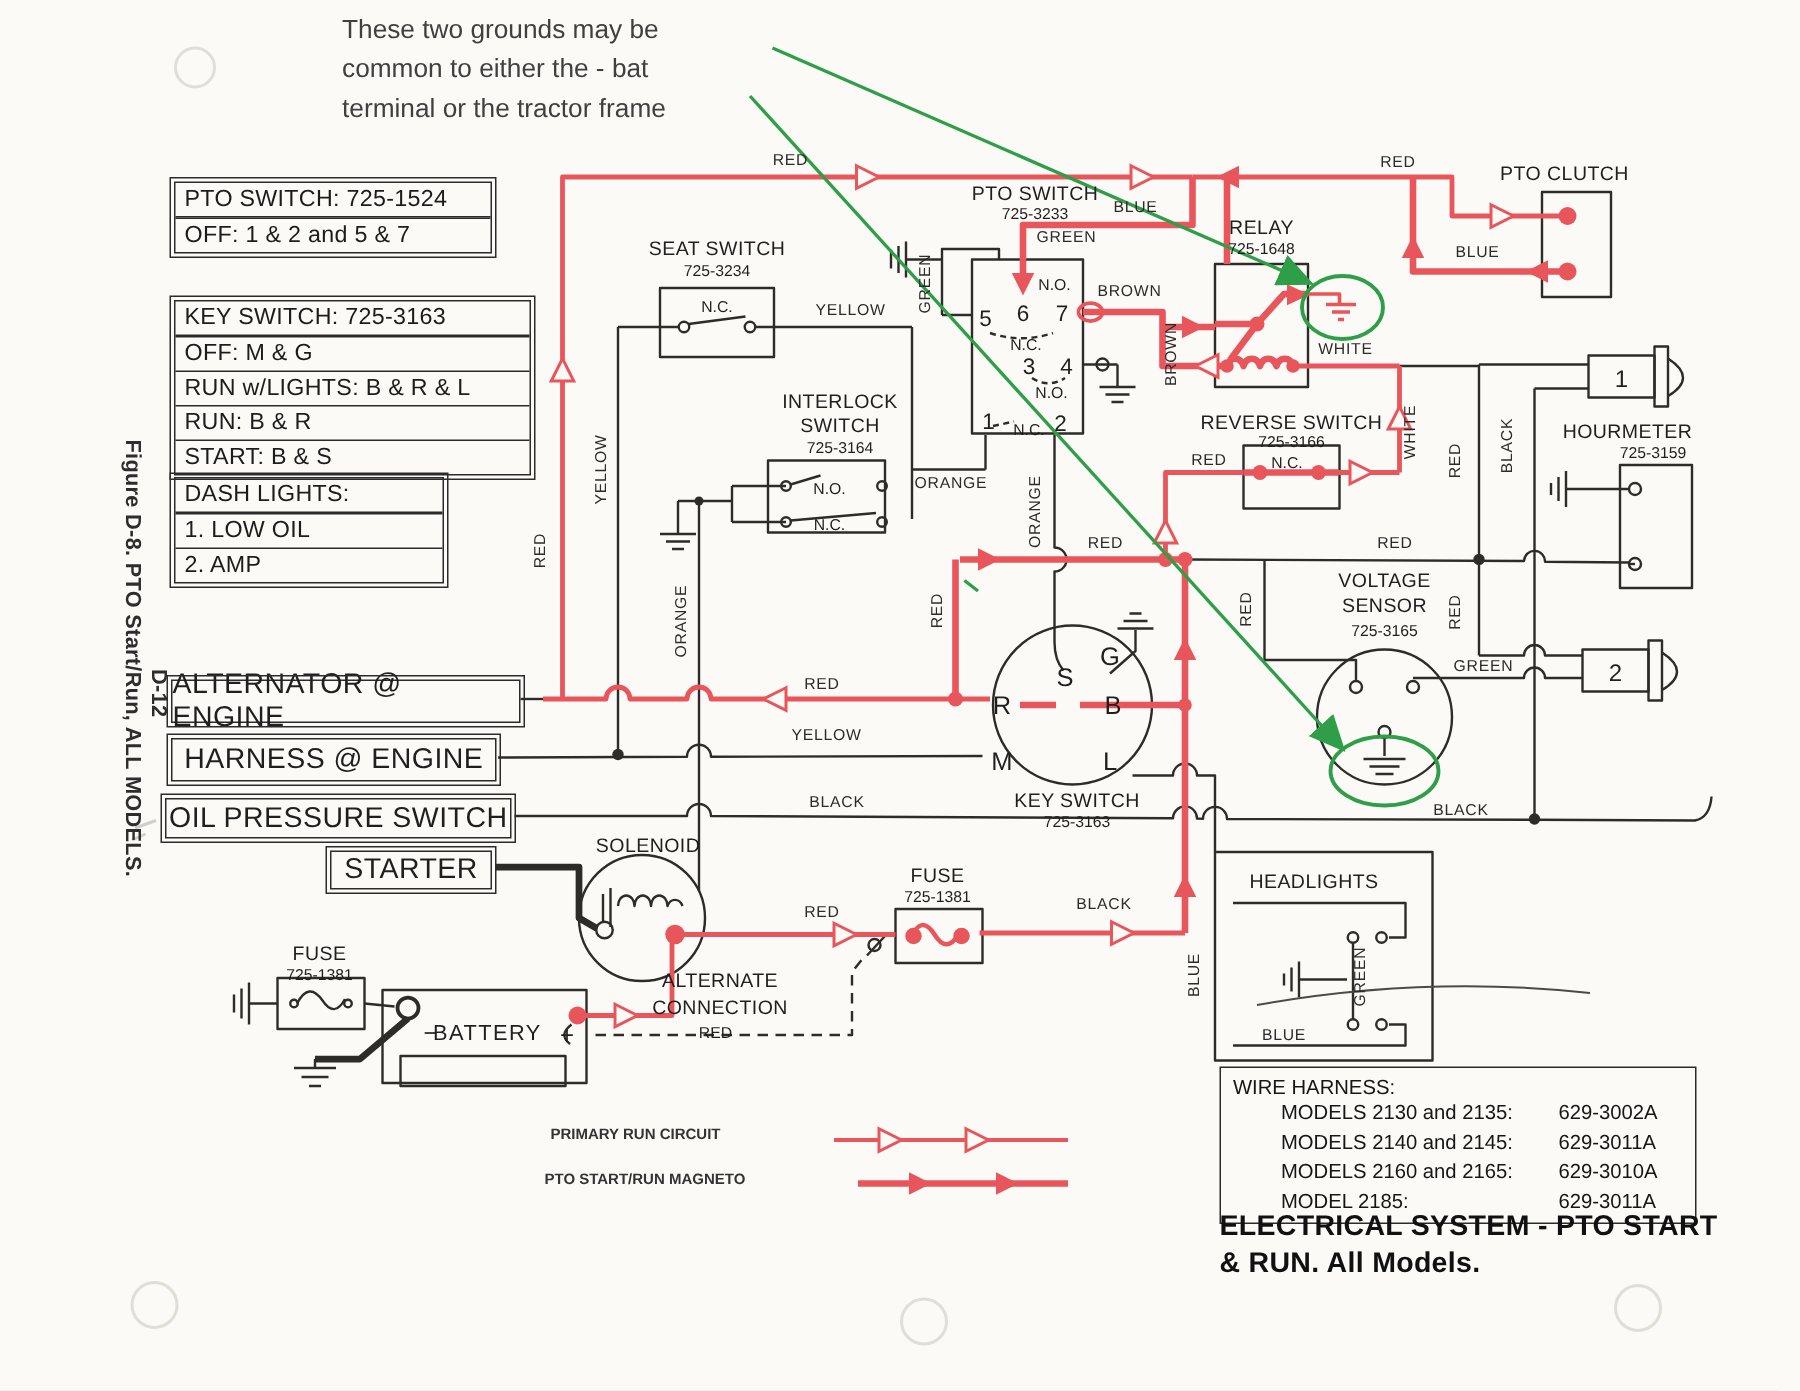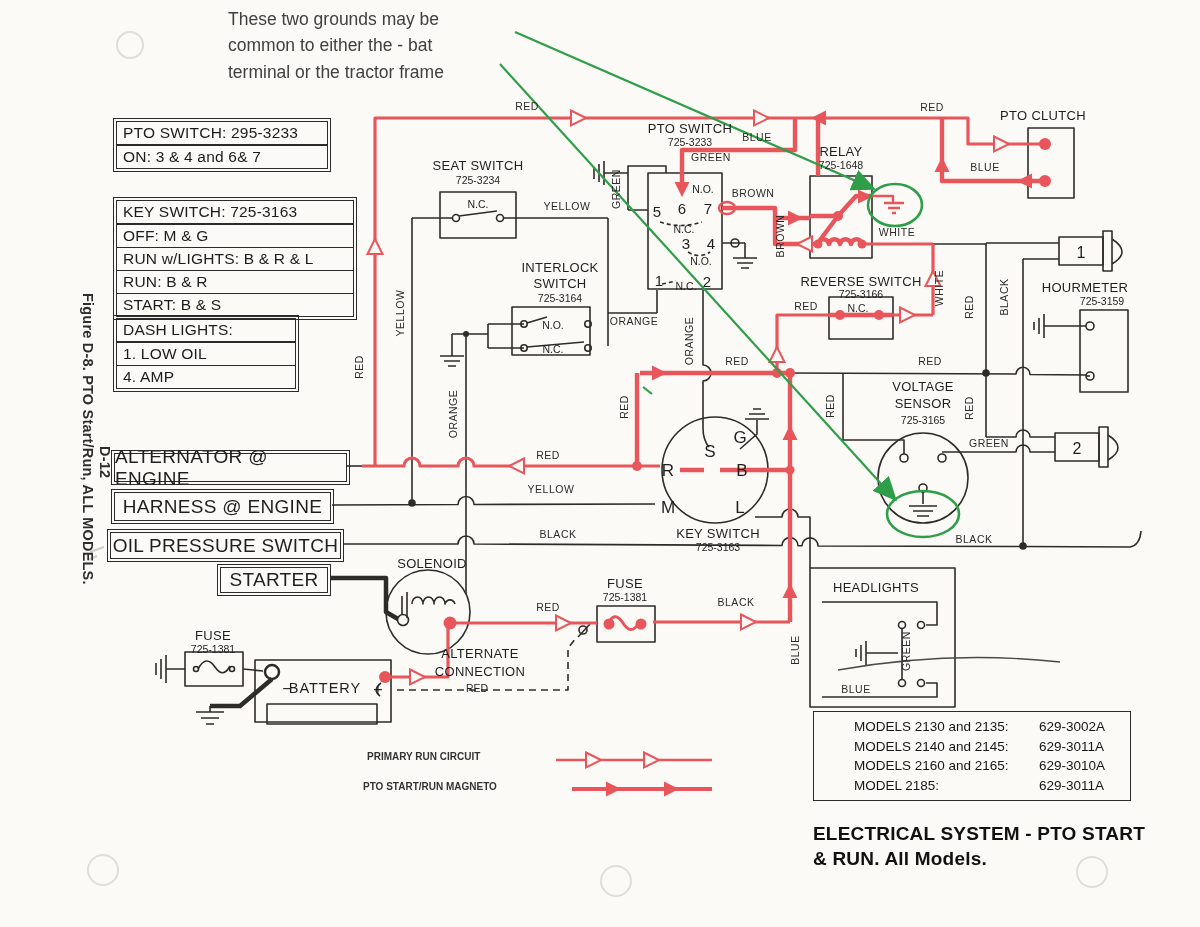--- a/index.html
+++ b/index.html
@@ -12,21 +12,21 @@
          font-size:14.5px;font-weight:bold;letter-spacing:.2px;color:#2d2d2d;}
   .dbl{border:1.7px solid #2b2b2b;outline:1.7px solid #2b2b2b;outline-offset:2.5px;background:transparent;}
   .ibox{font-size:15.5px;letter-spacing:.2px;color:#1c1c1c;}
   .ibox .ttl{padding:2px 6px;border-bottom:1.7px solid #2b2b2b;}
   .ibox .row{padding:2px 6px;border-top:1.2px solid #2b2b2b;}
   .ibox .row:first-of-type{border-top:none;}
   .engb{display:flex;align-items:center;justify-content:center;font-size:19px;letter-spacing:.3px;}
   .harness{border:1.7px solid #2b2b2b;font-size:13.5px;color:#161616;padding:5px 8px;}
   .harness .hrow{display:flex;padding-left:32px;line-height:1.45;}
   .harness .hmod{width:185px;}
-  .btitle{font-size:19px;font-weight:bold;letter-spacing:.2px;line-height:1.3;color:#111;margin-top:16px;}
+  .btitle{font-size:19px;font-weight:bold;letter-spacing:.2px;line-height:1.3;color:#111;}
   .legtxt{font-size:10px;font-weight:bold;color:#333;}
   
   text{font-family:"Liberation Sans",sans-serif;fill:#1f1f1f;}
   .cname{font-size:13px;letter-spacing:.3px;}
   .cpart{font-size:10.5px;}
   .wire{font-size:10.5px;letter-spacing:.5px;fill:#2b2b2b;}
   .term{font-size:15px;}
   .kterm{font-size:17px;}
   .sm{font-size:10.5px;}
   .big{font-size:16px;}
@@ -369,55 +369,56 @@
 <div class="abs note" style="left:228px;top:6px;width:310px">
   <div>These two grounds may be</div>
   <div>common to either the - bat</div>
   <div>terminal or the tractor frame</div>
 </div>
 
 <span class="abs vtext" style="left:96px;top:293px">Figure D-8. PTO Start/Run, ALL MODELS.</span>
 <span class="abs vtext" style="left:113px;top:446px">D-12</span>
 
 <div class="abs dbl ibox" style="left:116px;top:121px;width:210px">
-  <div class="ttl">PTO SWITCH: 295-3233</div>
-  <div class="row">ON:   3 &amp; 4 and 6&amp; 7</div>
+  <div class="ttl">PTO SWITCH: 725-1524</div>
+  <div class="row">OFF: 1 &amp; 2 and 5 &amp; 7</div>
 </div>
 
 <div class="abs dbl ibox" style="left:116px;top:200px;width:236px">
   <div class="ttl">KEY SWITCH: 725-3163</div>
   <div class="row">OFF: M &amp; G</div>
   <div class="row">RUN w/LIGHTS:  B &amp; R &amp; L</div>
   <div class="row">RUN: B &amp; R</div>
   <div class="row">START: B &amp; S</div>
 </div>
 
 <div class="abs dbl ibox" style="left:116px;top:318px;width:178px">
   <div class="ttl">DASH LIGHTS:</div>
   <div class="row">1. LOW OIL</div>
-  <div class="row">4. AMP</div>
+  <div class="row">2. AMP</div>
 </div>
 
 <div class="abs dbl engb" style="left:114px;top:453px;width:231px;height:27px">
   <span>ALTERNATOR @ ENGINE</span>
 </div>
 <div class="abs dbl engb" style="left:114px;top:492px;width:215px;height:27px">
   <span>HARNESS @ ENGINE</span>
 </div>
 <div class="abs dbl engb" style="left:110px;top:532px;width:229px;height:25px">
   <span>OIL PRESSURE SWITCH</span>
 </div>
 <div class="abs dbl engb" style="left:220px;top:567px;width:106px;height:24px">
   <span>STARTER</span>
 </div>
 
 <span class="abs legtxt" style="left:367px;top:751px">PRIMARY RUN CIRCUIT</span>
 <span class="abs legtxt" style="left:363px;top:781px">PTO START/RUN MAGNETO</span>
 
 <div class="abs harness" style="left:813px;top:711px;width:300px">
+  <div>WIRE HARNESS:</div>
   <div class="hrow">
     <span class="hmod">MODELS 2130 and 2135:</span>
     <span>629-3002A</span>
   </div>
   <div class="hrow">
     <span class="hmod">MODELS 2140 and 2145:</span>
     <span>629-3011A</span>
   </div>
   <div class="hrow">
     <span class="hmod">MODELS 2160 and 2165:</span>

